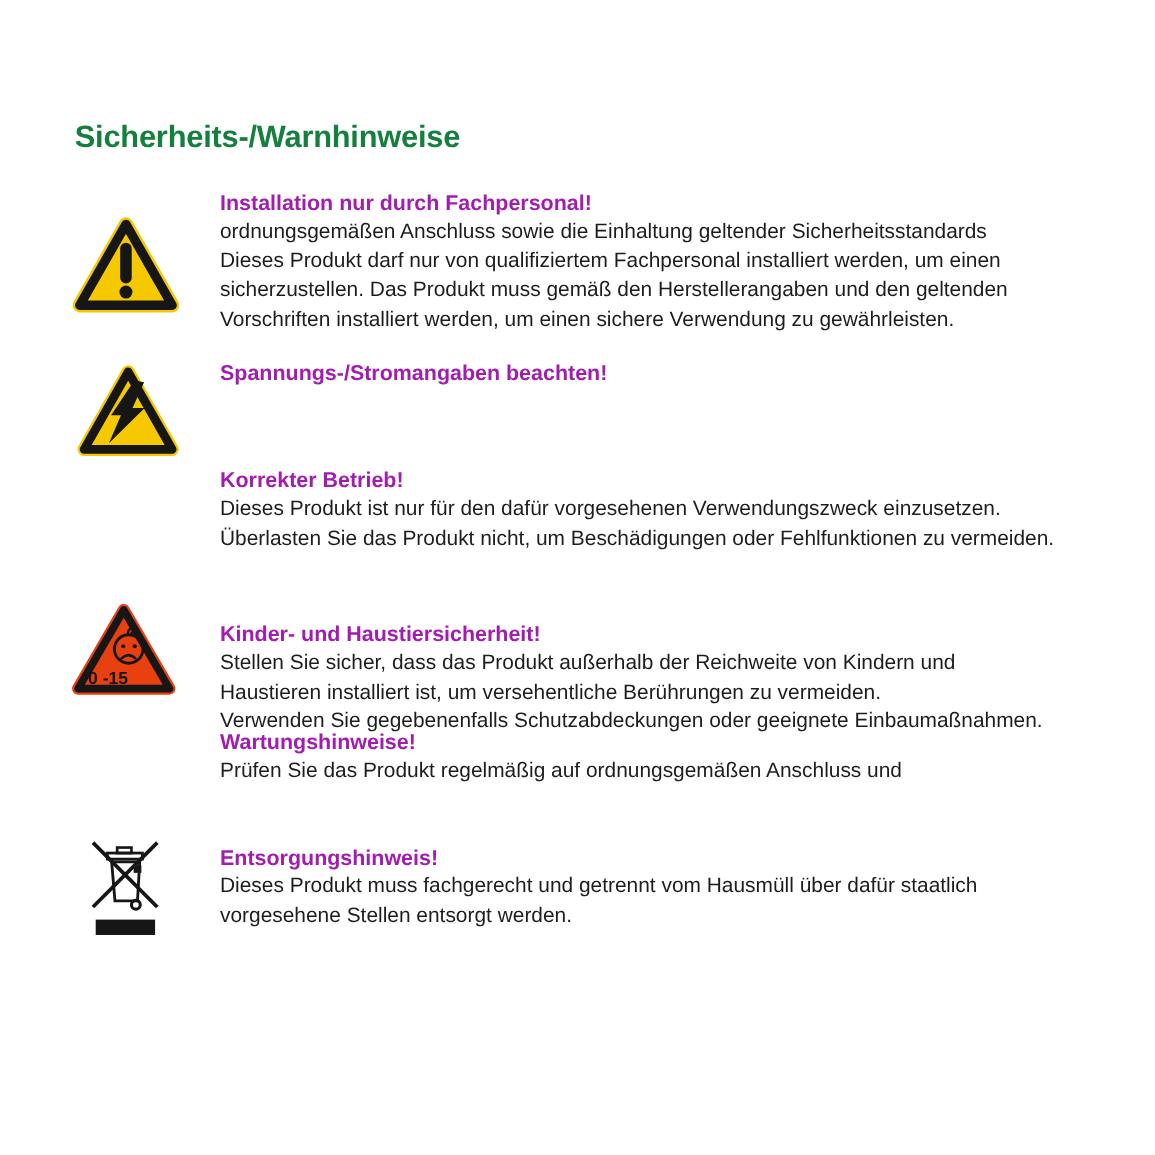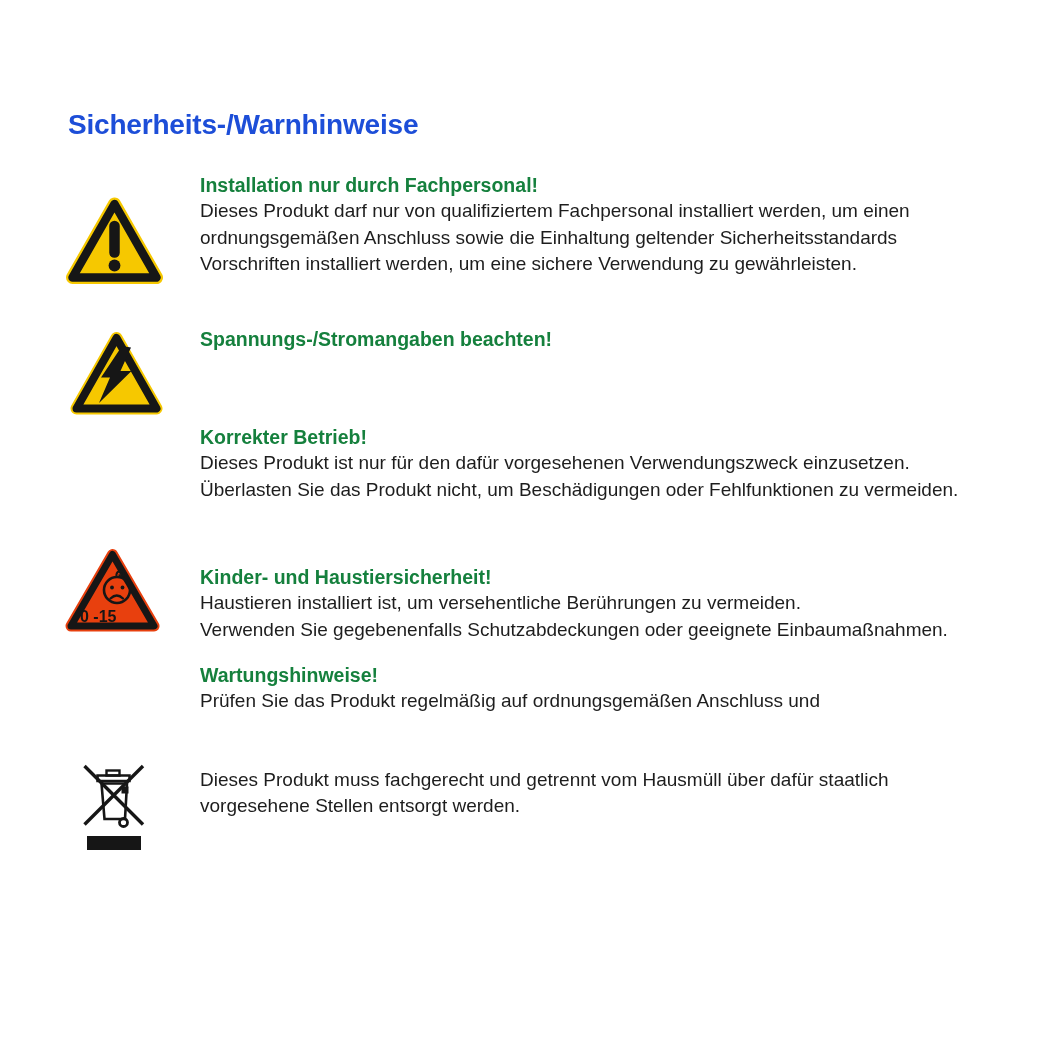--- a/index.html
+++ b/index.html
@@ -7,29 +7,29 @@
     width:1050px; height:1050px;
     background:#ffffff;
     font-family:"Liberation Sans", sans-serif;
     position:relative;
     overflow:hidden;
   }
   .title {
     position:absolute; left:68px; top:109px;
     margin:0;
     font-size:28px; font-weight:bold;
-    color:#1d4ed8;
+    color:#15803d;
     letter-spacing:-0.2px;
     white-space:nowrap;
   }
   .sec { position:absolute; left:200px; }
   .sec h2 {
     margin:0;
     font-size:19.5px; line-height:26.4px;
-    font-weight:bold; color:#15803d;
+    font-weight:bold; color:#a21caf;
     white-space:nowrap;
   }
   .sec .line {
     font-size:19px; line-height:26.4px;
     color:#1d1d1d;
     white-space:nowrap;
   }
   .icon { position:absolute;text-align:right; }
   .icon-1 { left:66px; top:196px; }
   .icon-2 { left:70px; top:330px; }
@@ -93,44 +93,47 @@
         <line x1="3.5" y1="9" x2="62" y2="67.5" stroke-width="3.4"></line>
         <line x1="62" y1="9" x2="3.5" y2="67.5" stroke-width="3.4"></line>
       </g>
       <rect x="40.5" y="29.5" width="7" height="7" fill="#161616"></rect>
       <rect x="6" y="79" width="54" height="14" fill="#161616"></rect>
     </svg>
   </div>
 
   <section class="sec sec-1">
     <h2>Installation nur durch Fachpersonal!</h2>
+    <div class="line">ordnungsgemäßen Anschluss sowie die Einhaltung geltender Sicherheitsstandards</div>
     <div class="line">Dieses Produkt darf nur von qualifiziertem Fachpersonal installiert werden, um einen</div>
-    <div class="line">ordnungsgemäßen Anschluss sowie die Einhaltung geltender Sicherheitsstandards</div>
-    <div class="line">Vorschriften installiert werden, um eine sichere Verwendung zu gewährleisten.</div>
+    <div class="line">sicherzustellen. Das Produkt muss gemäß den Herstellerangaben und den geltenden</div>
+    <div class="line">Vorschriften installiert werden, um einen sichere Verwendung zu gewährleisten.</div>
   </section>
 
   <section class="sec sec-2">
     <h2>Spannungs-/Stromangaben beachten!</h2>
   </section>
 
   <section class="sec sec-3">
     <h2>Korrekter Betrieb!</h2>
     <div class="line">Dieses Produkt ist nur für den dafür vorgesehenen Verwendungszweck einzusetzen.</div>
     <div class="line">Überlasten Sie das Produkt nicht, um Beschädigungen oder Fehlfunktionen zu vermeiden.</div>
   </section>
 
   <section class="sec sec-4">
     <h2>Kinder- und Haustiersicherheit!</h2>
+    <div class="line">Stellen Sie sicher, dass das Produkt außerhalb der Reichweite von Kindern und</div>
     <div class="line">Haustieren installiert ist, um versehentliche Berührungen zu vermeiden.</div>
     <div class="line">Verwenden Sie gegebenenfalls Schutzabdeckungen oder geeignete Einbaumaßnahmen.</div>
   </section>
 
   <section class="sec sec-5">
     <h2>Wartungshinweise!</h2>
     <div class="line">Prüfen Sie das Produkt regelmäßig auf ordnungsgemäßen Anschluss und</div>
   </section>
 
   <section class="sec sec-6">
+    <h2>Entsorgungshinweis!</h2>
     <div class="line">Dieses Produkt muss fachgerecht und getrennt vom Hausmüll über dafür staatlich</div>
     <div class="line">vorgesehene Stellen entsorgt werden.</div>
   </section>
 
 </div>
 
 </body></html>

